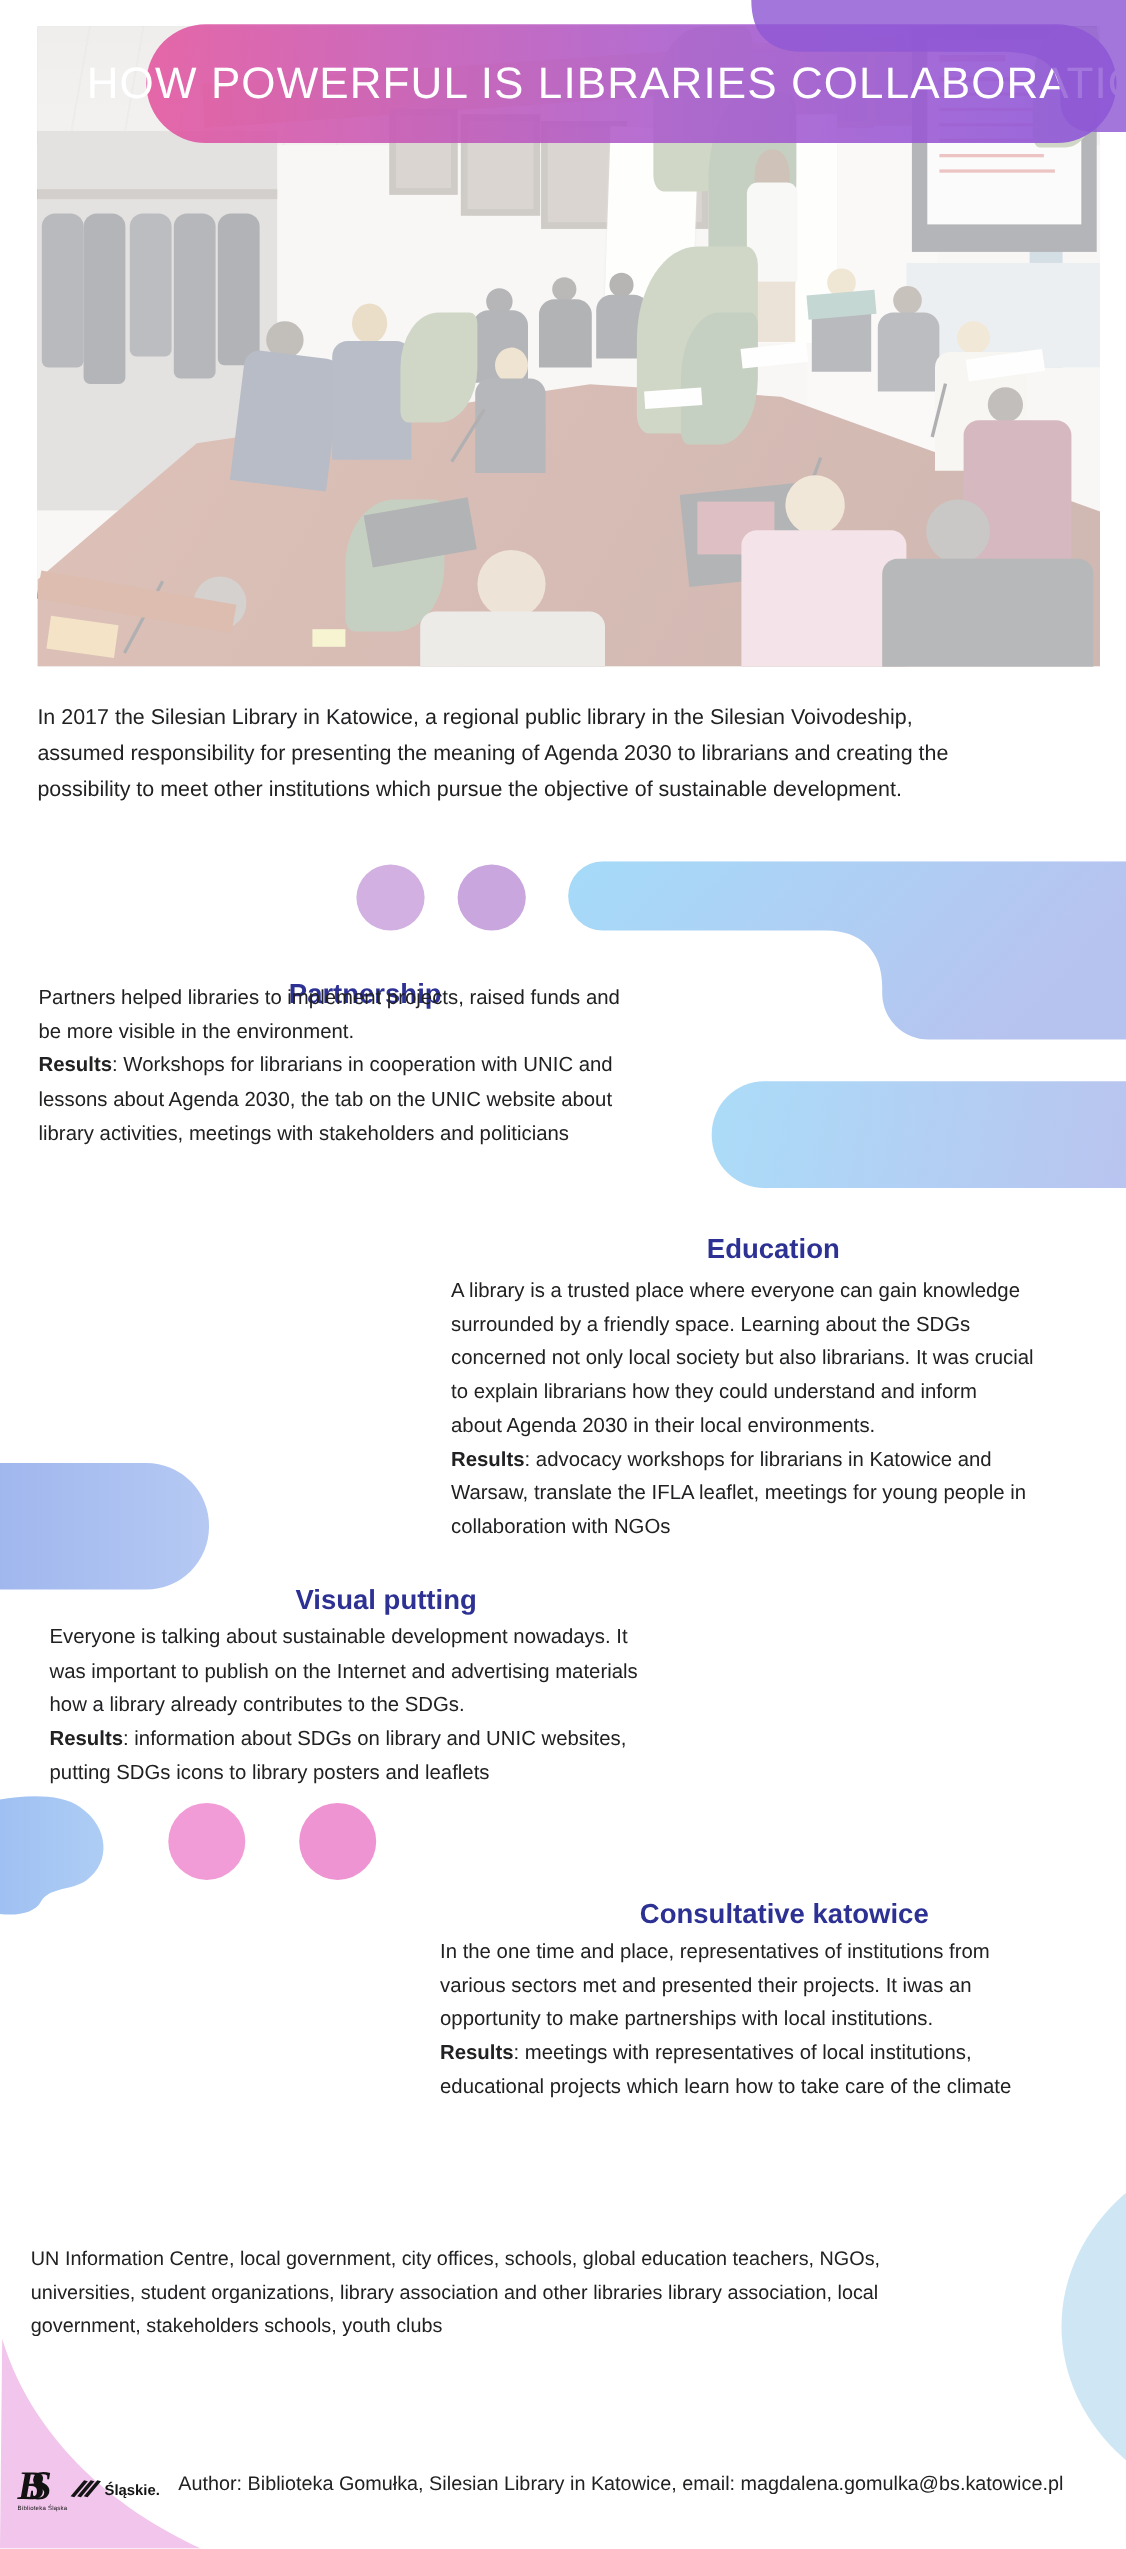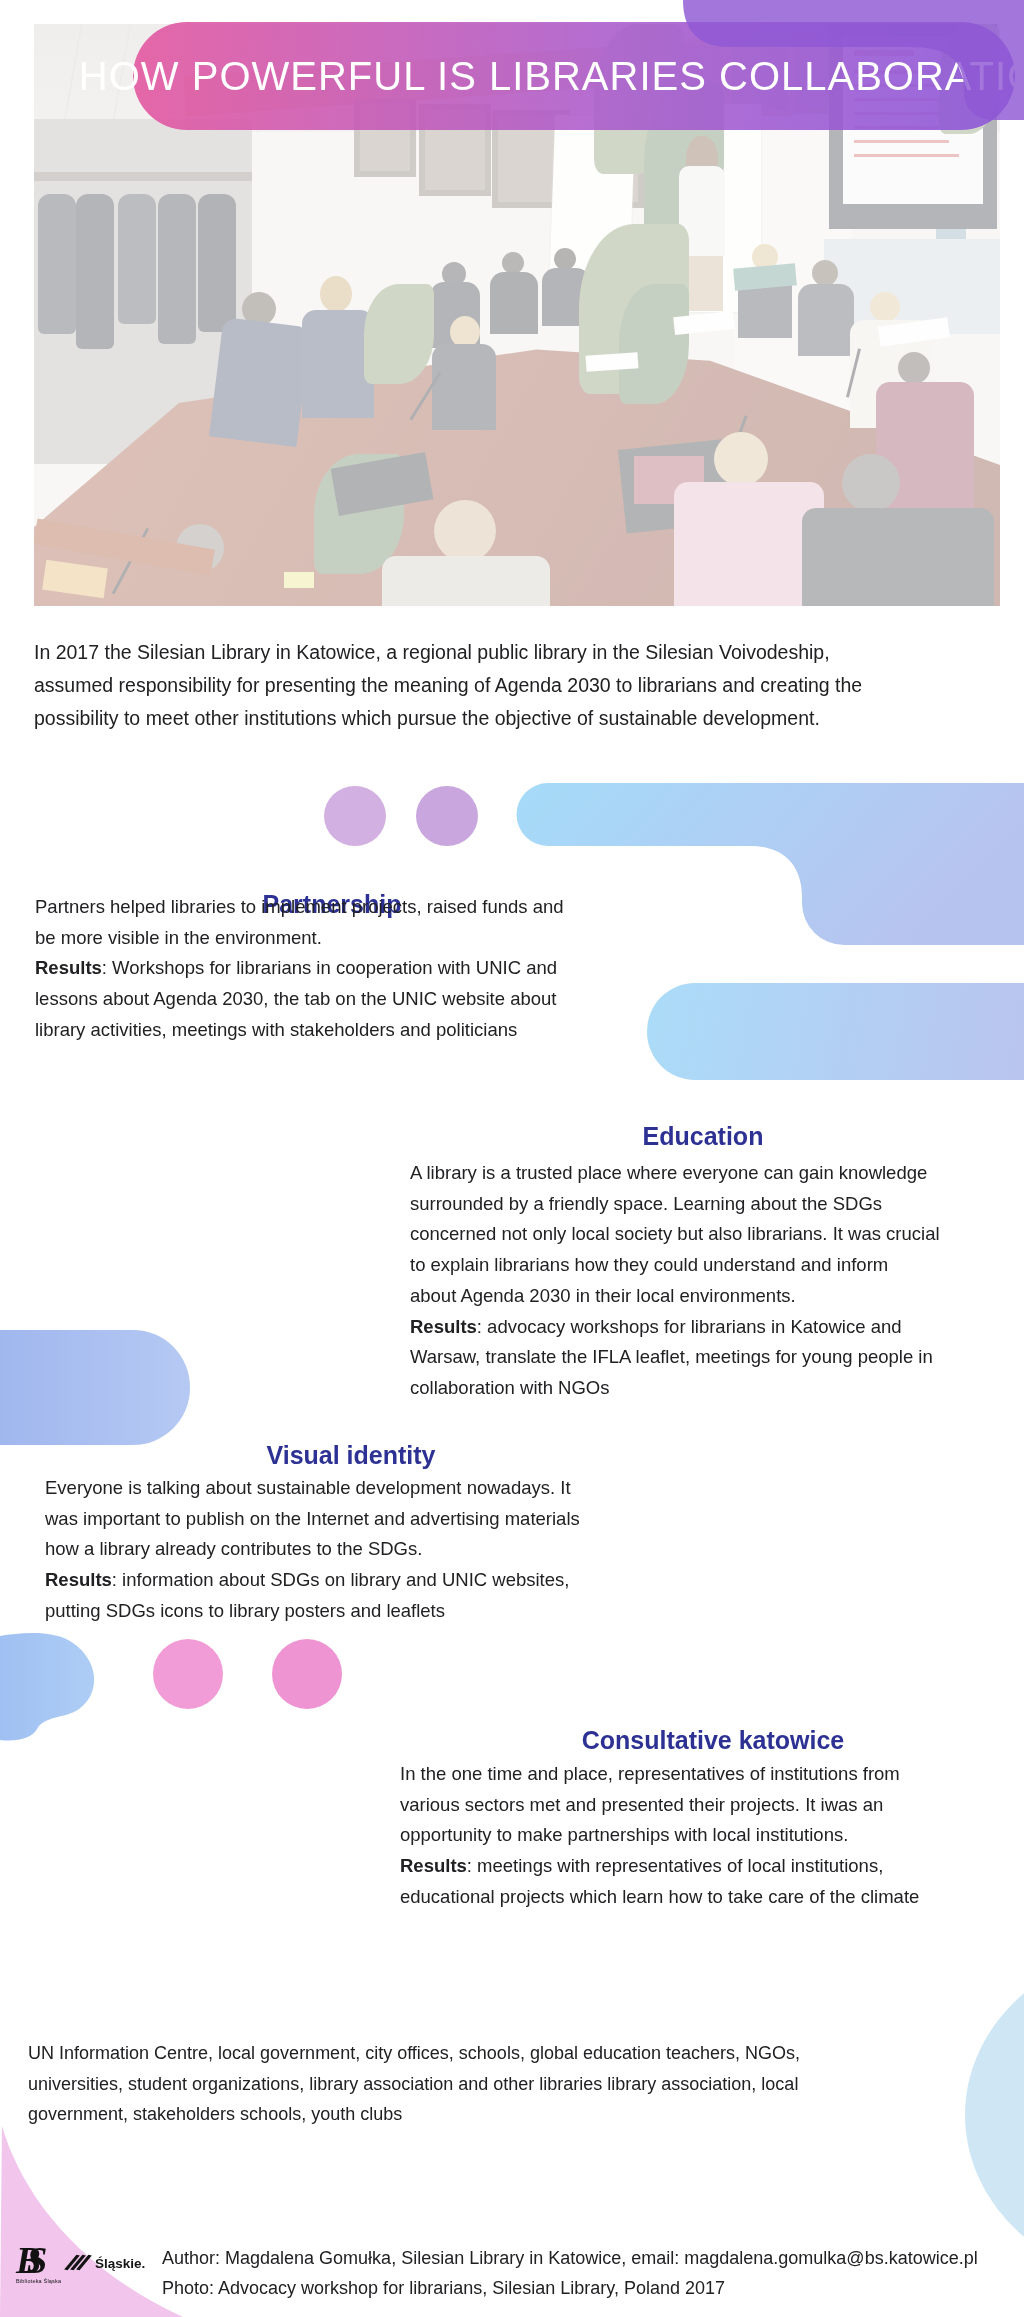--- a/index.html
+++ b/index.html
@@ -229,21 +229,21 @@
 surrounded by a friendly space. Learning about the SDGs
 concerned not only local society but also librarians. It was crucial
 to explain librarians how they could understand and inform
 about Agenda 2030 in their local environments.</span>
 <span class="results"><b>Results</b><span>: advocacy workshops for librarians in Katowice and
 Warsaw, translate the IFLA leaflet, meetings for young people in
 collaboration with NGOs</span></span></div>
 
   <div class="deco eduleft"></div>
 
-  <div class="section sec-heading" id="visual-heading">Visual identity</div>
+  <div class="section sec-heading" id="visual-heading">Visual putting</div>
   <div class="section sec-body" id="visual-body"><span>Everyone is talking about sustainable development nowadays. It
 was important to publish on the Internet and advertising materials
 how a library already contributes to the SDGs.</span>
 <span class="results"><b>Results</b><span>: information about SDGs on library and UNIC websites,
 putting SDGs icons to library posters and leaflets</span></span></div>
 
   <svg class="deco blob-svg" width="106" height="112" viewBox="0 0 106 112">
     <defs>
       <linearGradient id="gblue2" x1="0" y1="0" x2="1" y2="0">
         <stop offset="0" stop-color="#9fc0f2"></stop>
@@ -277,17 +277,16 @@
   </div>
   <div class="slaskie">
     <div class="stripes">
         <span></span>
         <span></span>
         <span></span>
       </div>
     <div class="slaskie-label">Śląskie.</div>
   </div>
   <div class="footer-text">
-    <div>Author: Magdalena Gomułka, Silesian Library in Katowice,  email: magdalena.gomulka@bs.katowice.pl</div>
-    <div>Photo: Advocacy workshop for librarians, Silesian Library, Poland 2017</div>
+    <div>Author: Biblioteka Gomułka, Silesian Library in Katowice,  email: magdalena.gomulka@bs.katowice.pl</div>
   </div>
 
 </div>
 
 </body></html>

